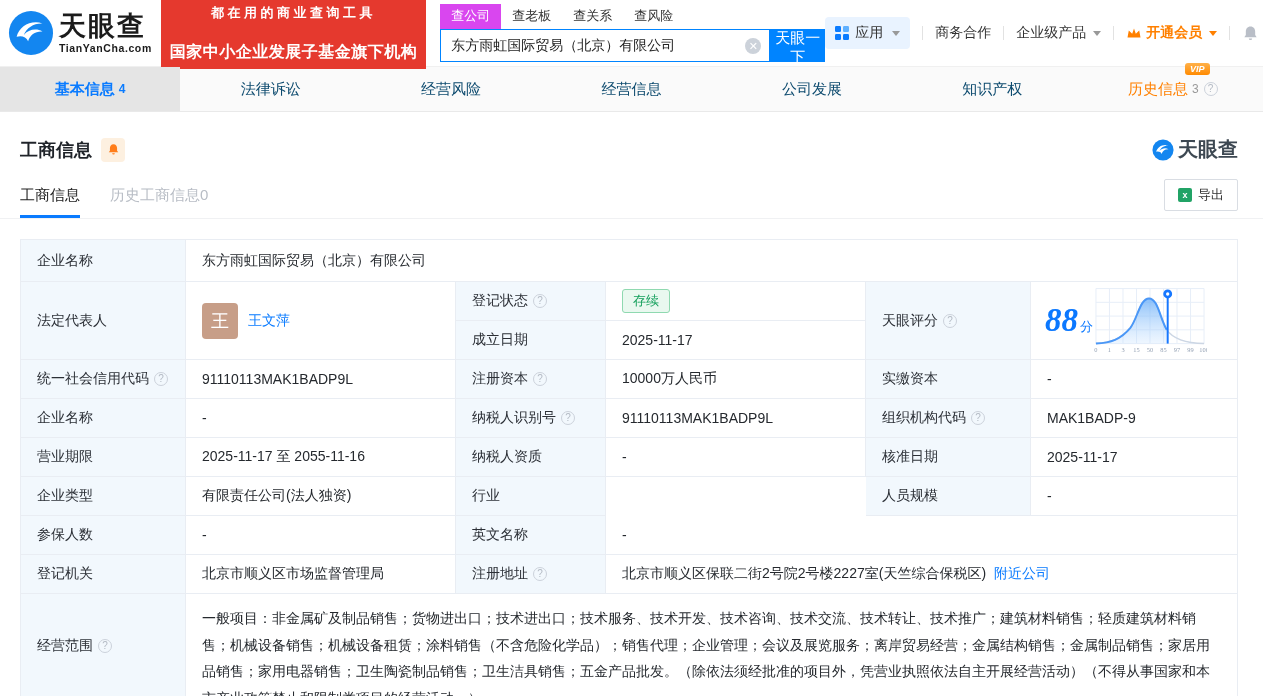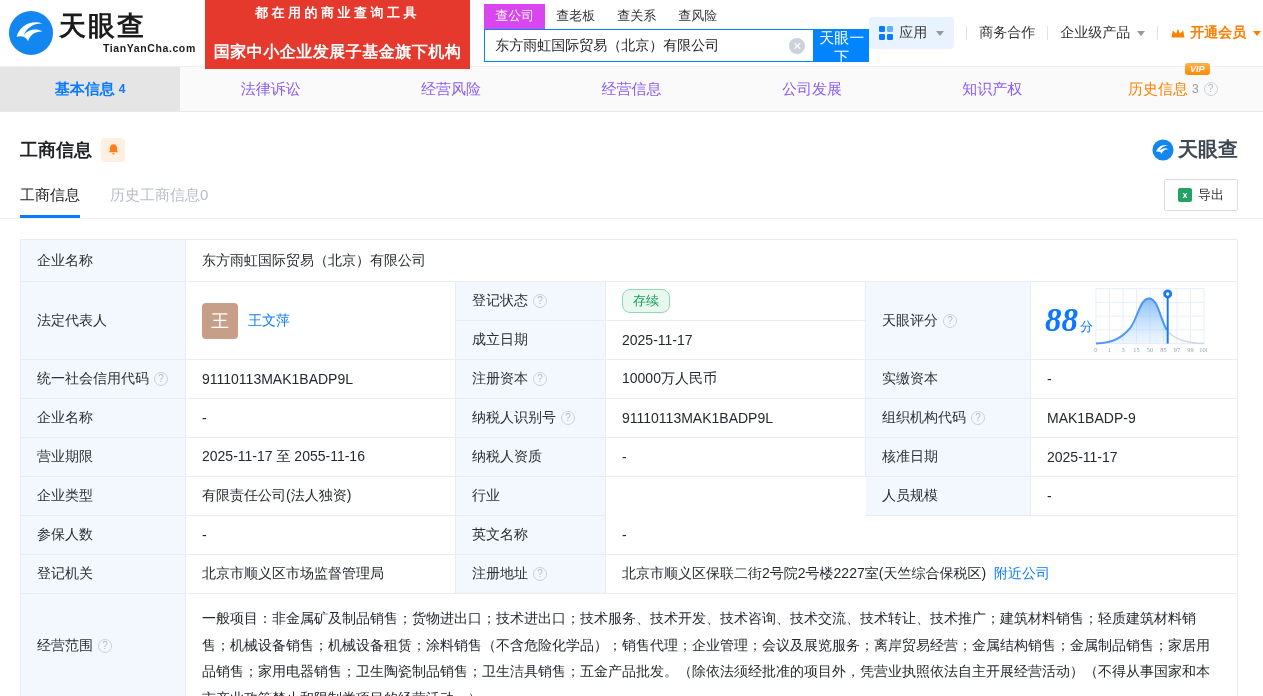--- a/index.html
+++ b/index.html
@@ -7,21 +7,21 @@
   body {
     font-family: "Liberation Sans", "DejaVu Sans", sans-serif;
     background:#fff; color:#25292e; overflow:hidden; font-size:14px;
   }
   
   .header { height:66px; display:flex; align-items:center; padding:0 14px 0 8px; }
   .logo { display:flex; align-items:center; gap:5px; flex:none; }
   .logo-icon { width:46px; height:46px; flex:none; }
   .logo-text { display:flex; flex-direction:column; line-height:1; }
   .logo-name { font-size:27px; font-weight:bold; color:#1b1b1b; letter-spacing:2px; }
-  .logo-domain { font-size:10.5px; color:#1b1b1b; font-weight:bold; margin-top:3px; letter-spacing:.6px;margin-left:44px; }
+  .logo-domain { font-size:10.5px; color:#1b1b1b; font-weight:bold; margin-top:3px; letter-spacing:.6px; }
   .slogan { background:#e5392e; color:#fff; margin-left:9px; padding:6px 9px; text-align:center; flex:none; }
   .slogan-l1 { font-size:13px; font-weight:bold; letter-spacing:3.5px; white-space:nowrap; }
   .slogan-l2 { font-size:16px; font-weight:bold; margin-top:20px; letter-spacing:.5px; white-space:nowrap; }
   .search { margin-left:14px; display:flex; flex-direction:column; flex:none; }
   .search-tabs { display:flex; font-size:13px; }
   .search-tab { padding:3px 11px 4px; color:#333; cursor:pointer; }
   .search-tab.active { background:#d946ef; color:#fff; }
   .search-box { display:flex; height:33px; }
   .search-input-wrap { position:relative; width:330px; border:1px solid #0084ff; background:#fff; display:flex; align-items:center; }
   .search-input { border:none; outline:none; width:100%; font-size:14px; padding:0 32px 0 10px; color:#222; font-family:inherit; }
@@ -29,21 +29,21 @@
   .search-btn { width:55px; background:#0084ff; color:#ffffff; border:none; font-size:15px; cursor:pointer; font-family:inherit; }
   .topnav { margin-left:auto; display:flex; align-items:center; font-size:14px; color:#333; white-space:nowrap; }
   .apps-chip { background:#e9f3ff; border-radius:4px; padding:7px 10px; display:flex; align-items:center; gap:6px; cursor:pointer; }
   .vdiv { width:1px; height:14px; background:#e2e2e2; margin:0 12px; }
   .nav-link { cursor:pointer; display:flex; align-items:center; gap:4px; }
   .vip-link { color:#ff8000; font-weight:bold; }
   .caret { display:inline-block; width:0; height:0; border-left:4px solid transparent; border-right:4px solid transparent; border-top:5px solid #999; margin-left:3px; }
   .caret.orange { border-top-color:#ff8000; }
   
   .nav-tabs { display:flex; height:46px; background:#fafafa; border-top:1px solid #f0f0f0; border-bottom:1px solid #e9e9e9; }
-  .nav-tab { flex:1; display:flex; align-items:center; justify-content:center; font-size:15px; color:#8b5cf6; cursor:pointer; }
+  .nav-tab { flex:1; display:flex; align-items:center; justify-content:center; font-size:15px; color:#0c4a6e; cursor:pointer; }
   .nav-tab.active { background:#e5e5e5; color:#0a7bff; font-weight:bold; }
   .nav-tab .cnt { font-size:12px; margin-left:4px; }
   .nav-tab.active .cnt { color:#0a7bff; }
   .nav-tab.history { color:#ff8000; }
   .nav-tab.history .cnt { color:#999; }
   .tab-inner { position:relative; display:flex; align-items:center; }
   .vip-badge { position:absolute; top:-17px; right:8px; background:linear-gradient(180deg,#ffb14a,#ff8a00); color:#fff; font-size:9px; font-weight:bold; font-style:italic; border-radius:3px; padding:1px 5px; }
   .help { display:inline-flex; align-items:center; justify-content:center; width:14px; height:14px; border-radius:50%; border:1px solid #ccd2db; color:#b3bac4; font-size:10px; margin-left:5px; flex:none; cursor:pointer; line-height:1; }
   
   .section-head { display:flex; align-items:center; padding:24px 25px 0 20px; }
@@ -59,21 +59,21 @@
   .export-btn { margin-left:auto; margin-bottom:7px; display:flex; align-items:center; gap:6px; border:1px solid #d9dde3; border-radius:2px; background:#fff; padding:6px 13px; font-size:13px; color:#333; cursor:pointer; font-family:inherit; }
   .xls-icon { width:14px; height:14px; border-radius:2px; background:#21a366; color:#fff; font-size:9px; font-weight:bold; display:flex; align-items:center; justify-content:center; }
   
   .info-table { margin:20px 25px 0 20px; display:grid;
     grid-template-columns:165px 270px 150px 260px 165px 1fr;
     grid-template-rows:42px 39px 39px 39px 39px 39px 39px 39px 39px 104px;
     border-top:1px solid #e9edf3; border-left:1px solid #e9edf3; font-size:14px; }
   .cell { border-right:1px solid #e9edf3; border-bottom:1px solid #e9edf3; padding:0 16px; display:flex; align-items:center; background:#fff; overflow:hidden; }
   .cell.lbl { background:#f2f8fd; color:#2b2f36; }
   .cell.scope-val { display:block; padding:11px 16px; line-height:26.5px; }
-  .badge-green { display:inline-block; padding:3px 10px; font-size:13px; color:#16a05d; background:#e9f8ef; border:1px solid #8fd9b0; border-radius:8px; line-height:1.2; }
+  .badge-green { display:inline-block; padding:3px 10px; font-size:13px; color:#16a05d; background:#e9f8ef; border:1px solid #8fd9b0; border-radius:3px; line-height:1.2; }
   .avatar { width:36px; height:36px; border-radius:4px; background:#c79e88; color:#fff; font-size:18px; display:flex; align-items:center; justify-content:center; flex:none; cursor:pointer; }
   .link { color:#0a7bff; cursor:pointer; }
   .person-name { margin-left:10px; }
   .score-num { font-size:33px; font-weight:bold; font-style:italic; color:#0b78ff; line-height:1; }
   .score-unit { font-size:13px; color:#0b78ff; margin-left:2px; }
   .score-cell { gap:0; padding:0 10px 0 14px;font-family:Liberation Serif, serif; }
   .addr-link { margin-left:8px; }
 </style>
 </head>
 <body>

